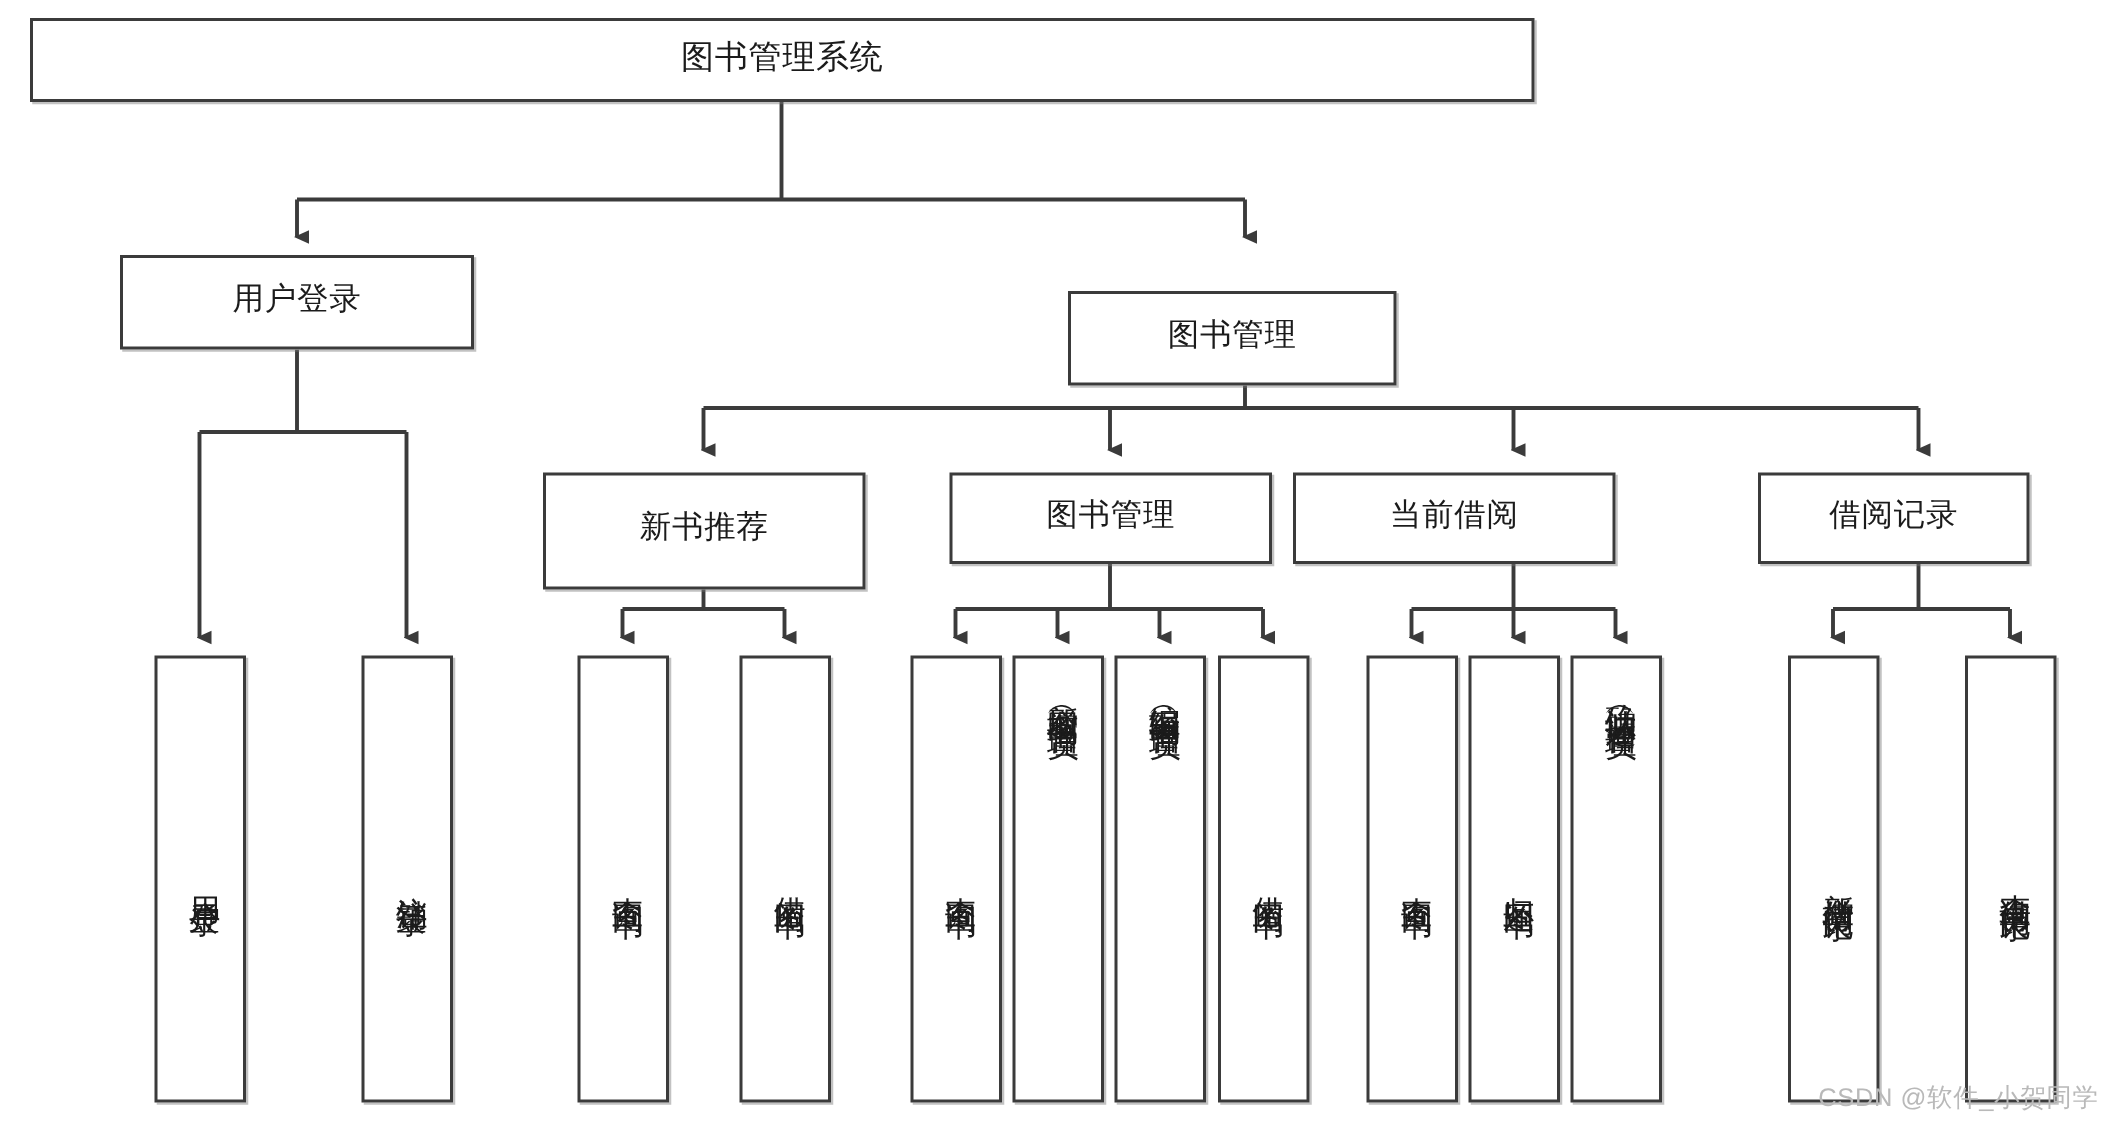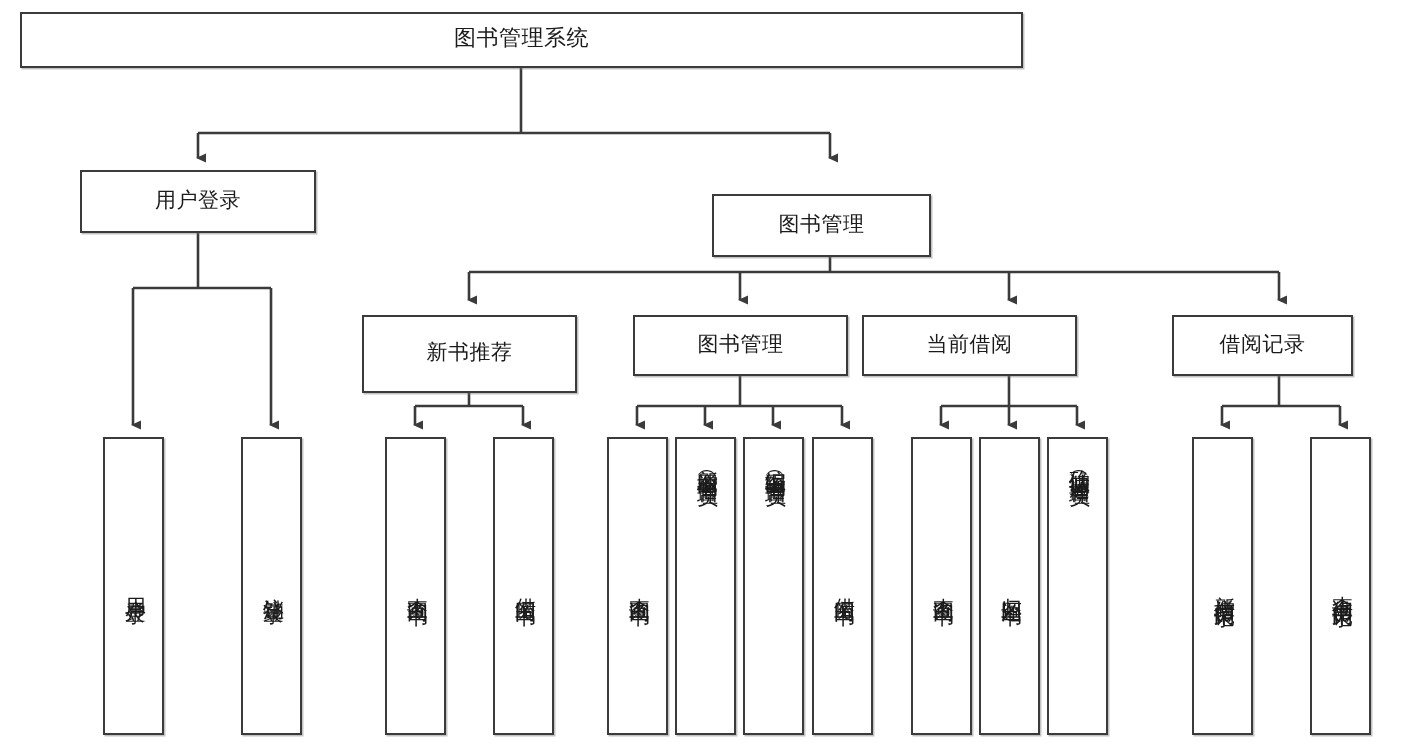--- a/index.html
+++ b/index.html
@@ -173,14 +173,15 @@
     <span class="lbl">确认归还（管理员）</span>
   </div>
 
   <div class="node v vmid" style="left:1192px;top:437px;width:61px;height:298px;">
     <span class="lbl">新增借阅记录</span>
   </div>
   <div class="node v vmid" style="left:1310px;top:437px;width:61px;height:298px;">
     <span class="lbl">查询借阅记录</span>
   </div>
 
+  <div class="watermark">CSDN @软件_小贺同学</div>
 
 </div>
 
 </body></html>

